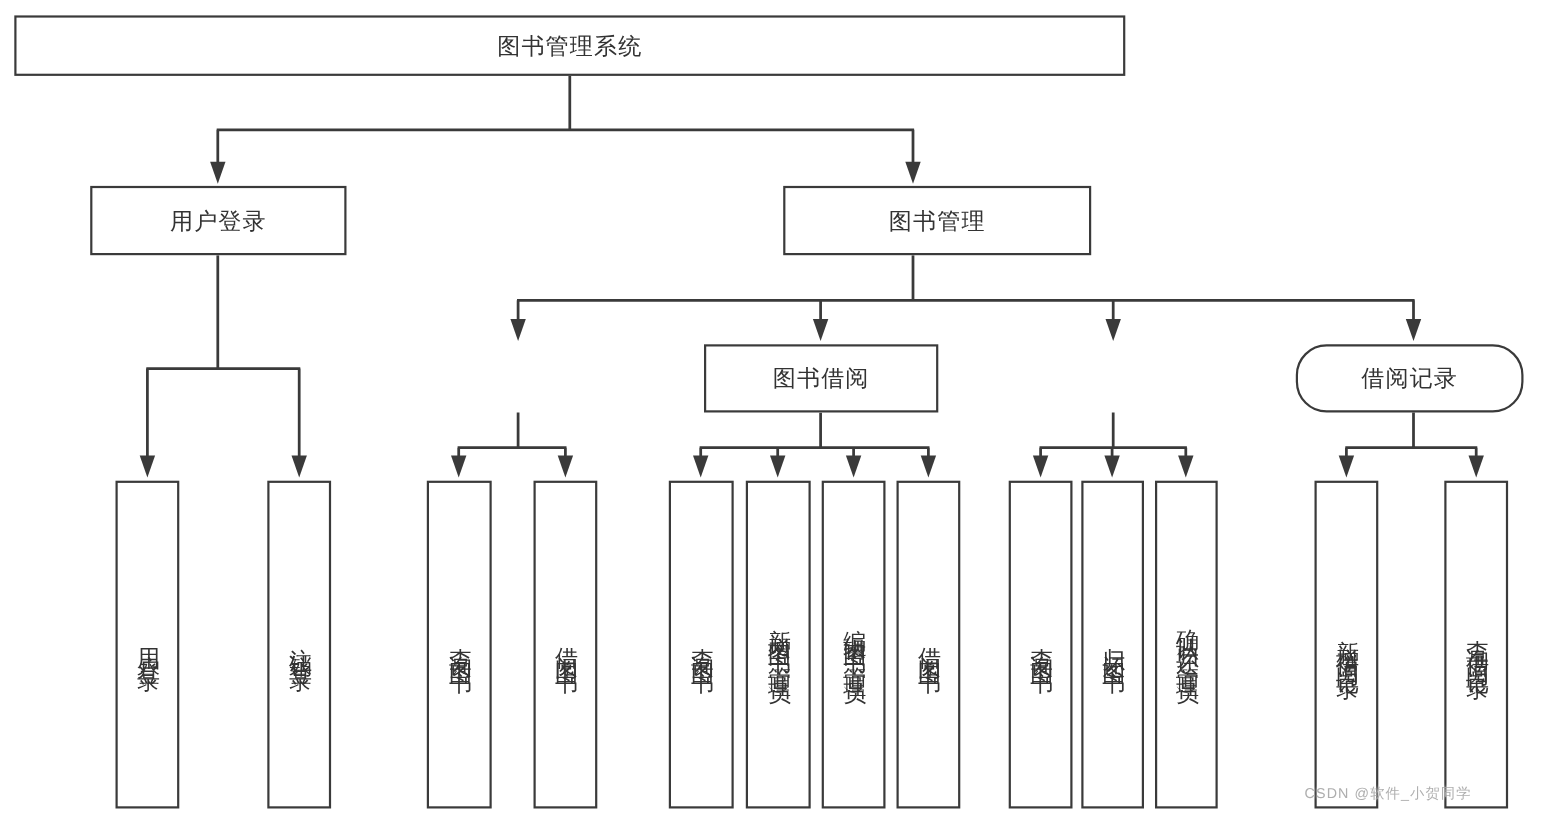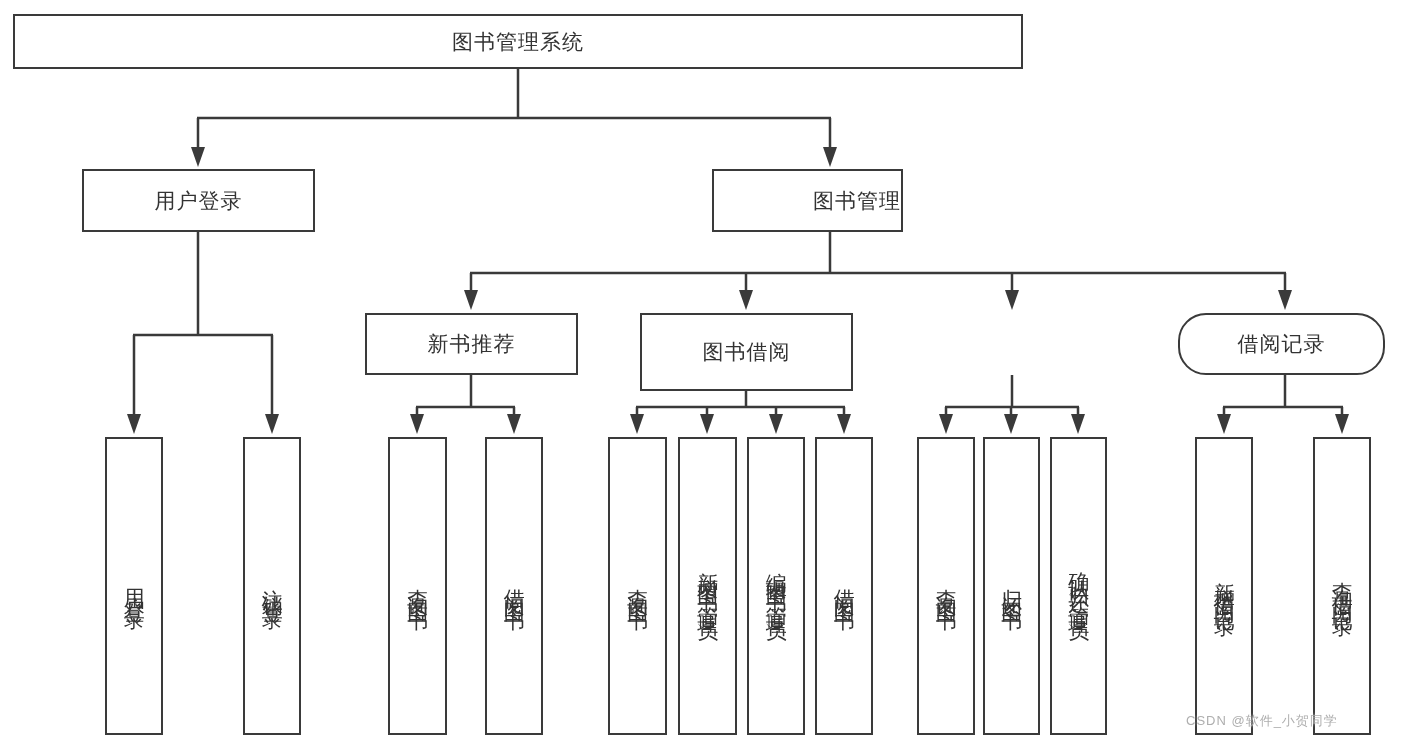--- a/index.html
+++ b/index.html
@@ -106,28 +106,25 @@
     </g>
   </svg>
 
   <div class="box hbox" style="left:13px; top:14px; width:1010px; height:55px;">
     <span>图书管理系统</span>
   </div>
 
   <div class="box hbox" style="left:82px; top:169px; width:233px; height:63px;">
     <span>用户登录</span>
   </div>
-  <div class="box hbox" style="left:712px; top:169px; width:191px; height:63px;justify-content:flex-end;">
+  <div class="box hbox" style="left:712px; top:169px; width:280px; height:63px;">
     <span>图书管理</span>
   </div>
 
-  <div class="box hbox" style="left:365px; top:313px; width:213px; height:62px;">
-    <span>新书推荐</span>
-  </div>
-  <div class="box hbox" style="left:640px; top:313px; width:213px; height:78px;font-family:Liberation Mono, monospace;">
+  <div class="box hbox" style="left:640px; top:313px; width:213px; height:62px;font-family:Liberation Mono, monospace;">
     <span>图书借阅</span>
   </div>
   <div class="box hbox" style="left:1178px; top:313px; width:207px; height:62px;border-radius:28px;">
     <span>借阅记录</span>
   </div>
 
   <div class="box vbox" style="left:105px; top:437px; width:58px; height:298px;">
     <span>用户登录</span>
   </div>
   <div class="box vbox" style="left:243px; top:437px; width:58px; height:298px;">

